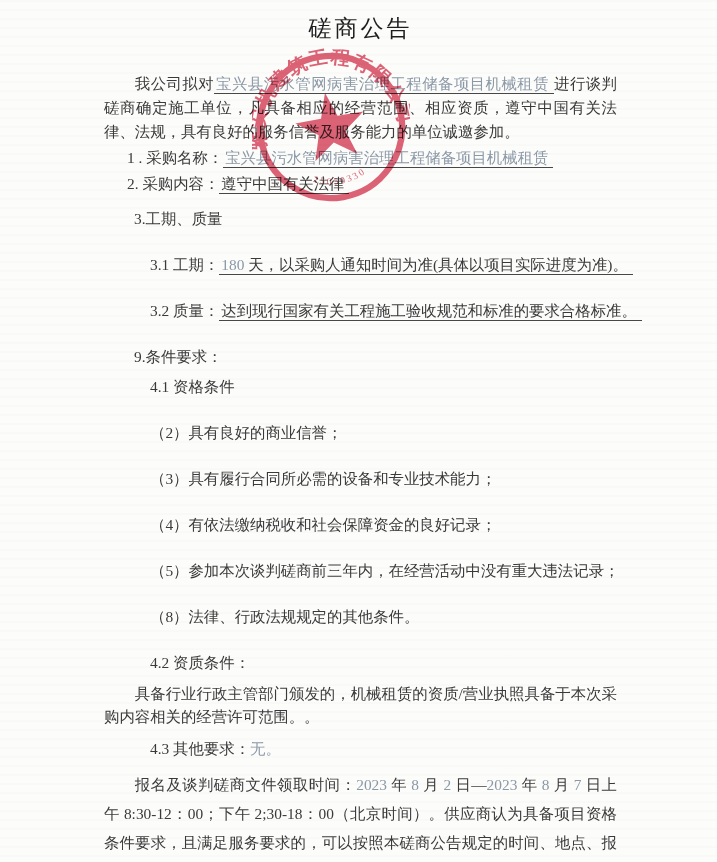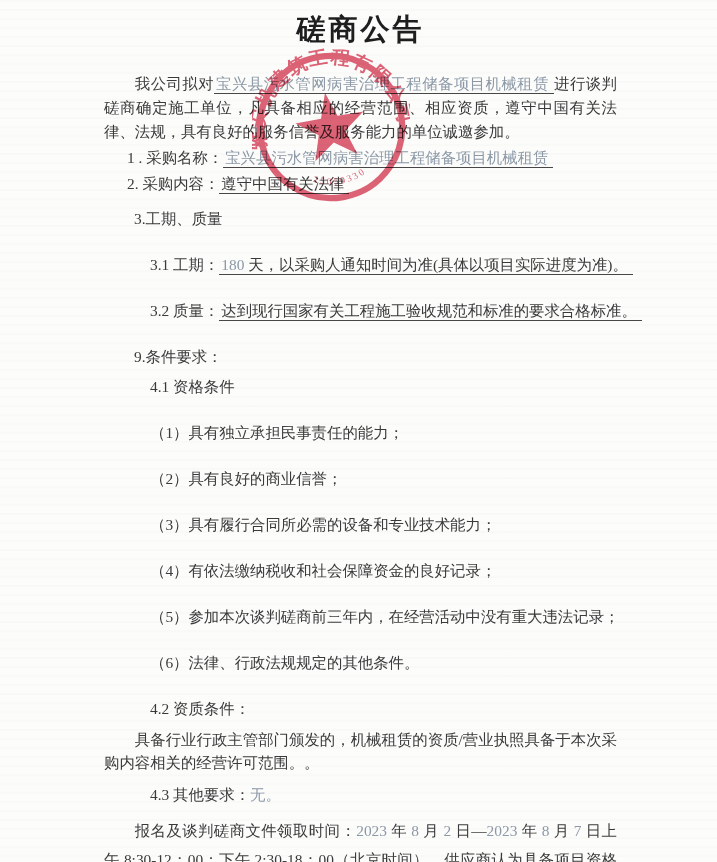--- a/index.html
+++ b/index.html
@@ -13,21 +13,21 @@
     margin:0 auto;
     background:#fcfcfb;
     background-image: repeating-linear-gradient(180deg, rgba(0,0,0,0.012) 0 2px, rgba(0,0,0,0) 2px 9px);
     overflow:hidden;
     color:#3a3a3a;
     font-size:15.4px;
   }
   .content { padding:10px 100px 0 104px; }
   h1.title {
     margin:0 0 24px; line-height:38px;
-    text-align:center; font-size:29px; font-weight:bold;
+    text-align:center; font-size:23px; font-weight:normal;
     letter-spacing:3px; color:#1e1e1e;
   }
   p { margin:0; }
   .intro { line-height:24px; text-indent:2em; text-align:justify; margin-bottom:2px; }
   .row { line-height:24px; margin-bottom:2px; white-space:nowrap; }
   .line { line-height:22px; margin-bottom:8px; white-space:nowrap;margin-top:24px; }
   .ml-item { margin-left:23px; }
   .ml-sec  { margin-left:30px; }
   .ml-sub  { margin-left:46px; }
   .mt-sec  { margin-top:12px; }
@@ -66,26 +66,25 @@
     <p class="line ml-sec mt-sec">3.工期、质量</p>
 
     <p class="line ml-sub"><span>3.1 工期：</span><span class="u"><span class="seg-fill">180</span><span class="seg-ink"> 天，以采购人通知时间为准(具体以项目实际进度为准)。</span></span></p>
 
     <p class="line ml-sub"><span>3.2 质量：</span><span class="u">达到现行国家有关工程施工验收规范和标准的要求合格标准。</span></p>
 
     <p class="line ml-sec">9.条件要求：</p>
 
     <p class="line ml-sub mt-sm">4.1 资格条件</p>
 
-    <p class="line ml-sub">（1）具有独立承担民事责任的能力；</p>
     <p class="line ml-sub">（2）具有良好的商业信誉；</p>
     <p class="line ml-sub">（3）具有履行合同所必需的设备和专业技术能力；</p>
     <p class="line ml-sub">（4）有依法缴纳税收和社会保障资金的良好记录；</p>
     <p class="line ml-sub">（5）参加本次谈判磋商前三年内，在经营活动中没有重大违法记录；</p>
-    <p class="line ml-sub">（6）法律、行政法规规定的其他条件。</p>
+    <p class="line ml-sub">（8）法律、行政法规规定的其他条件。</p>
 
     <p class="line ml-sub">4.2 资质条件：</p>
 
     <p class="para">具备行业行政主管部门颁发的，机械租赁的资质/营业执照具备于本次采购内容相关的经营许可范围。。</p>
 
     <p class="line ml-sub s43-gap"><span>4.3 其他要求：</span><span class="fill">无。</span></p>
 
     <p class="para-loose"><span class="seg-ink">报名及谈判磋商文件领取时间：</span><span class="seg-fill">2023</span><span class="seg-ink"> 年 </span><span class="seg-fill">8</span><span class="seg-ink"> 月 </span><span class="seg-fill">2</span><span class="seg-ink"> 日—</span><span class="seg-fill">2023</span><span class="seg-ink"> 年 </span><span class="seg-fill">8</span><span class="seg-ink"> 月 </span><span class="seg-fill">7</span><span class="seg-ink"> 日上午 8:30-12：00；下午 2;30-18：00（北京时间）。供应商认为具备项目资格条件要求，且满足服务要求的，可以按照本磋商公告规定的时间、地点、报名方式，进行领取谈判磋商文件。</span></p>
 
     <p class="s5-row">5.  领取谈判磋商文件方式：</p>

